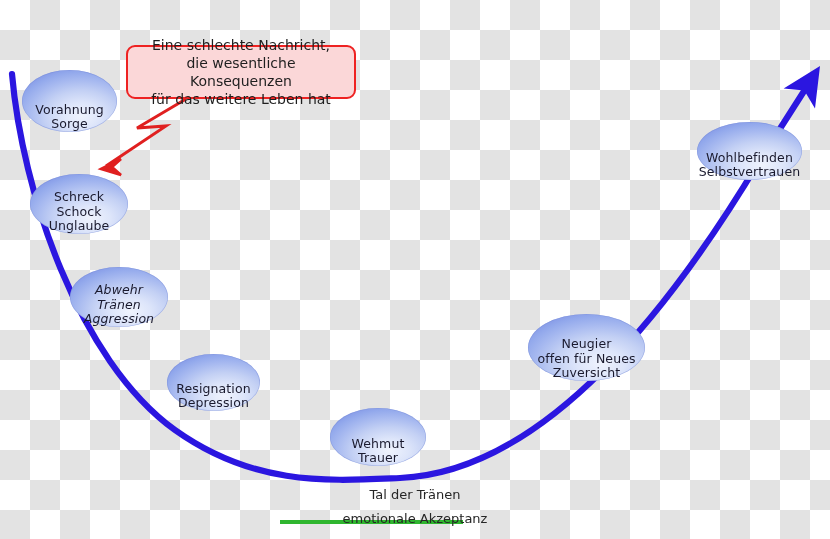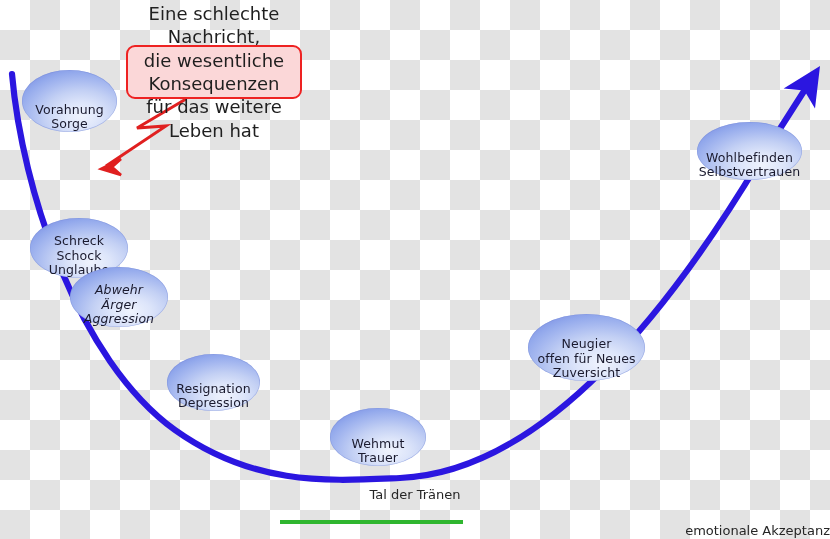--- a/index.html
+++ b/index.html
@@ -47,44 +47,44 @@
         #a8baf0 70%,
         #93a9ec 86%,
         #8296e6 100%);
     box-shadow: 0 0 0 0.6px rgba(120,140,215,0.55) inset;
   }
   .node span { display: block; width: 100%; }
   .callout {
     position: absolute;
     left: 126px;
     top: 45px;
-    width: 176px;
+    width: 230px;
     height: 54px;
     box-sizing: border-box;
     border: 2px solid #ee2222;
     border-radius: 9px;
     background: #fbd7d8;
     color: #1f1f1f;
-    font-size: 18px;
+    font-size: 14px;
     line-height: 1.3;
     text-align: center;
     display: flex;
     align-items: center;
     justify-content: center;
     padding: 2px 8px;
   }
   .plain-label {
     position: absolute;
     color: #262626;
     font-size: 13px;
     text-align: center;
     white-space: nowrap;
   }
   #tal-label { left: 0; top: 487px; width: 830px; }
-  #akz-label { left: 0; top: 523px; width: 830px; text-align: right; }
+  #akz-label { left: 0; top: 511px; width: 830px; }
 </style>
 </head>
 <body>
 
 <div id="stage">
 
   <svg id="vectors" viewBox="0 0 830 539" xmlns="http://www.w3.org/2000/svg">
     <defs>
       <marker id="blue-head" markerWidth="7" markerHeight="7" refX="2.2" refY="3.4" orient="auto" markerUnits="strokeWidth">
         <path d="M0.2,0.4 L6.4,3.4 L0.2,6.4 L1.7,3.4 Z" fill="#2b16e0"></path>
@@ -107,32 +107,32 @@
     </div>
   </div>
 
   <div class="node" style="left: 22px; top: 70px; width: 95px; height: 62px;">
     <div>
       <span>Vorahnung</span>
       <span>Sorge</span>
     </div>
   </div>
 
-  <div class="node" style="left: 30px; top: 174px; width: 98px; height: 60px; margin-top: 44px;">
+  <div class="node" style="left: 30px; top: 174px; width: 98px; height: 60px;">
     <div>
       <span>Schreck</span>
       <span>Schock</span>
       <span>Unglaube</span>
     </div>
   </div>
 
   <div class="node" style="left: 70px; top: 267px; width: 98px; height: 60px; font-style: italic;">
     <div>
       <span>Abwehr</span>
-      <span>Ärger</span>
+      <span>Tränen</span>
       <span>Aggression</span>
     </div>
   </div>
 
   <div class="node" style="left: 167px; top: 354px; width: 93px; height: 57px;">
     <div>
       <span>Resignation</span>
       <span>Depression</span>
     </div>
   </div>

